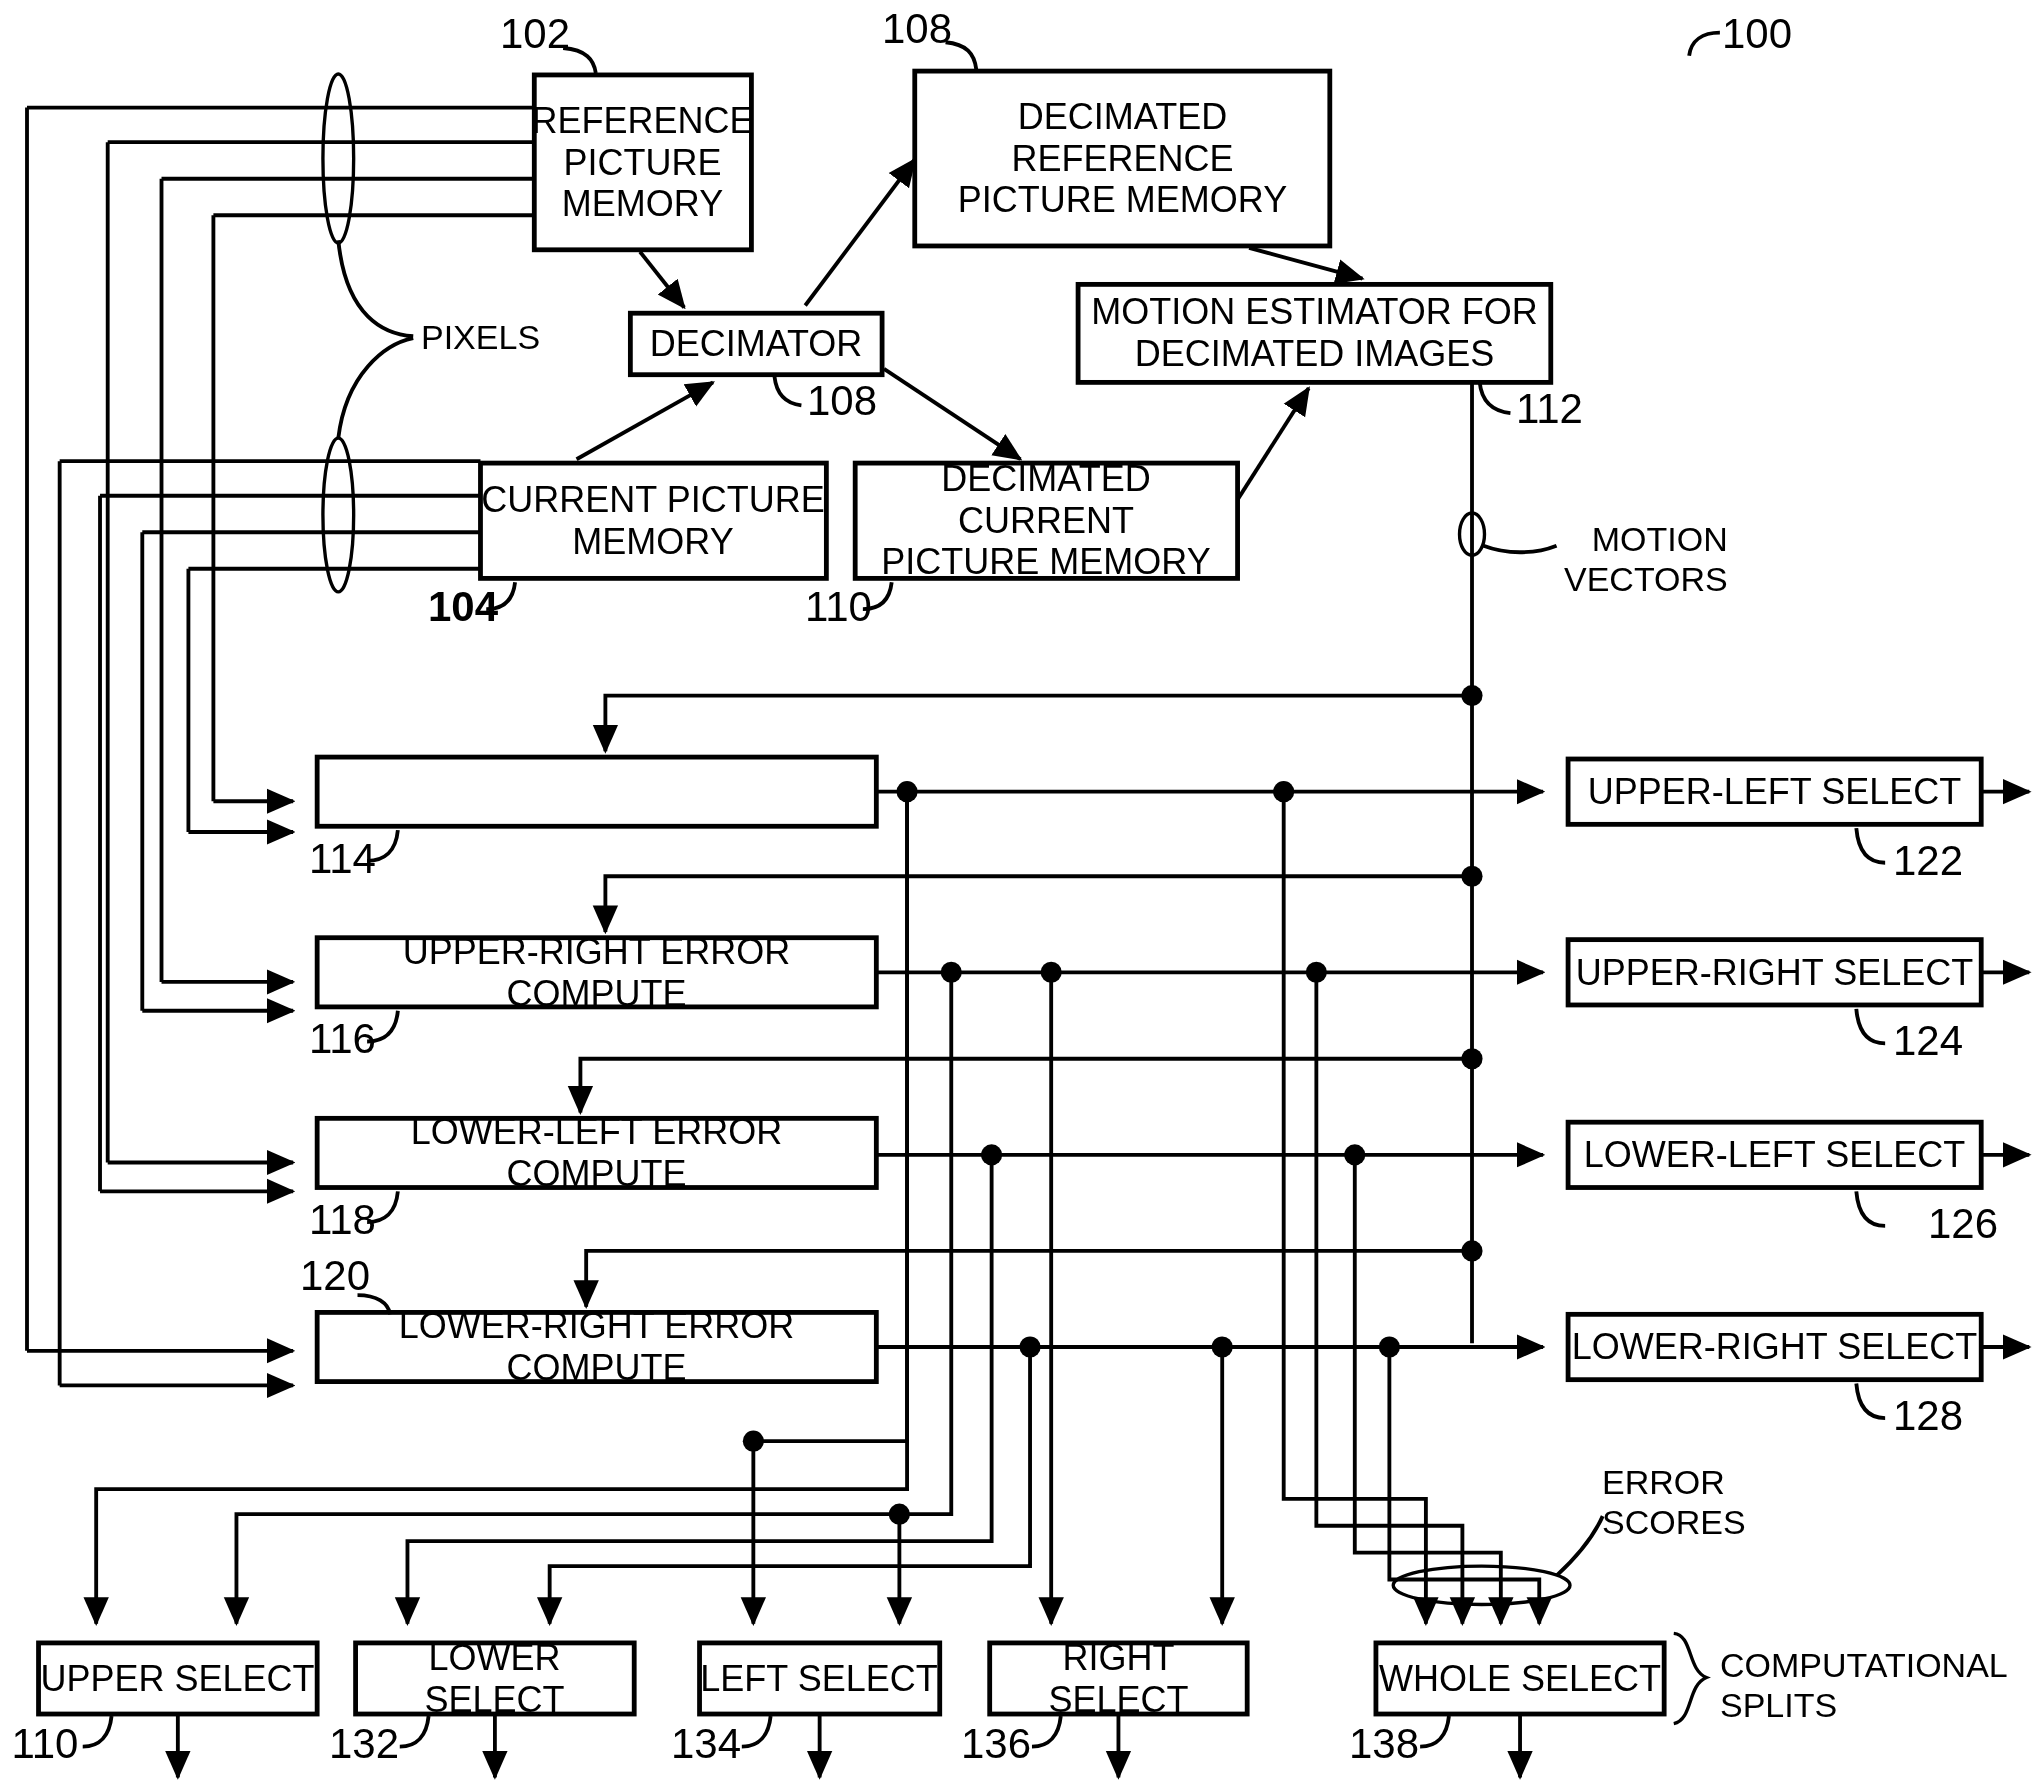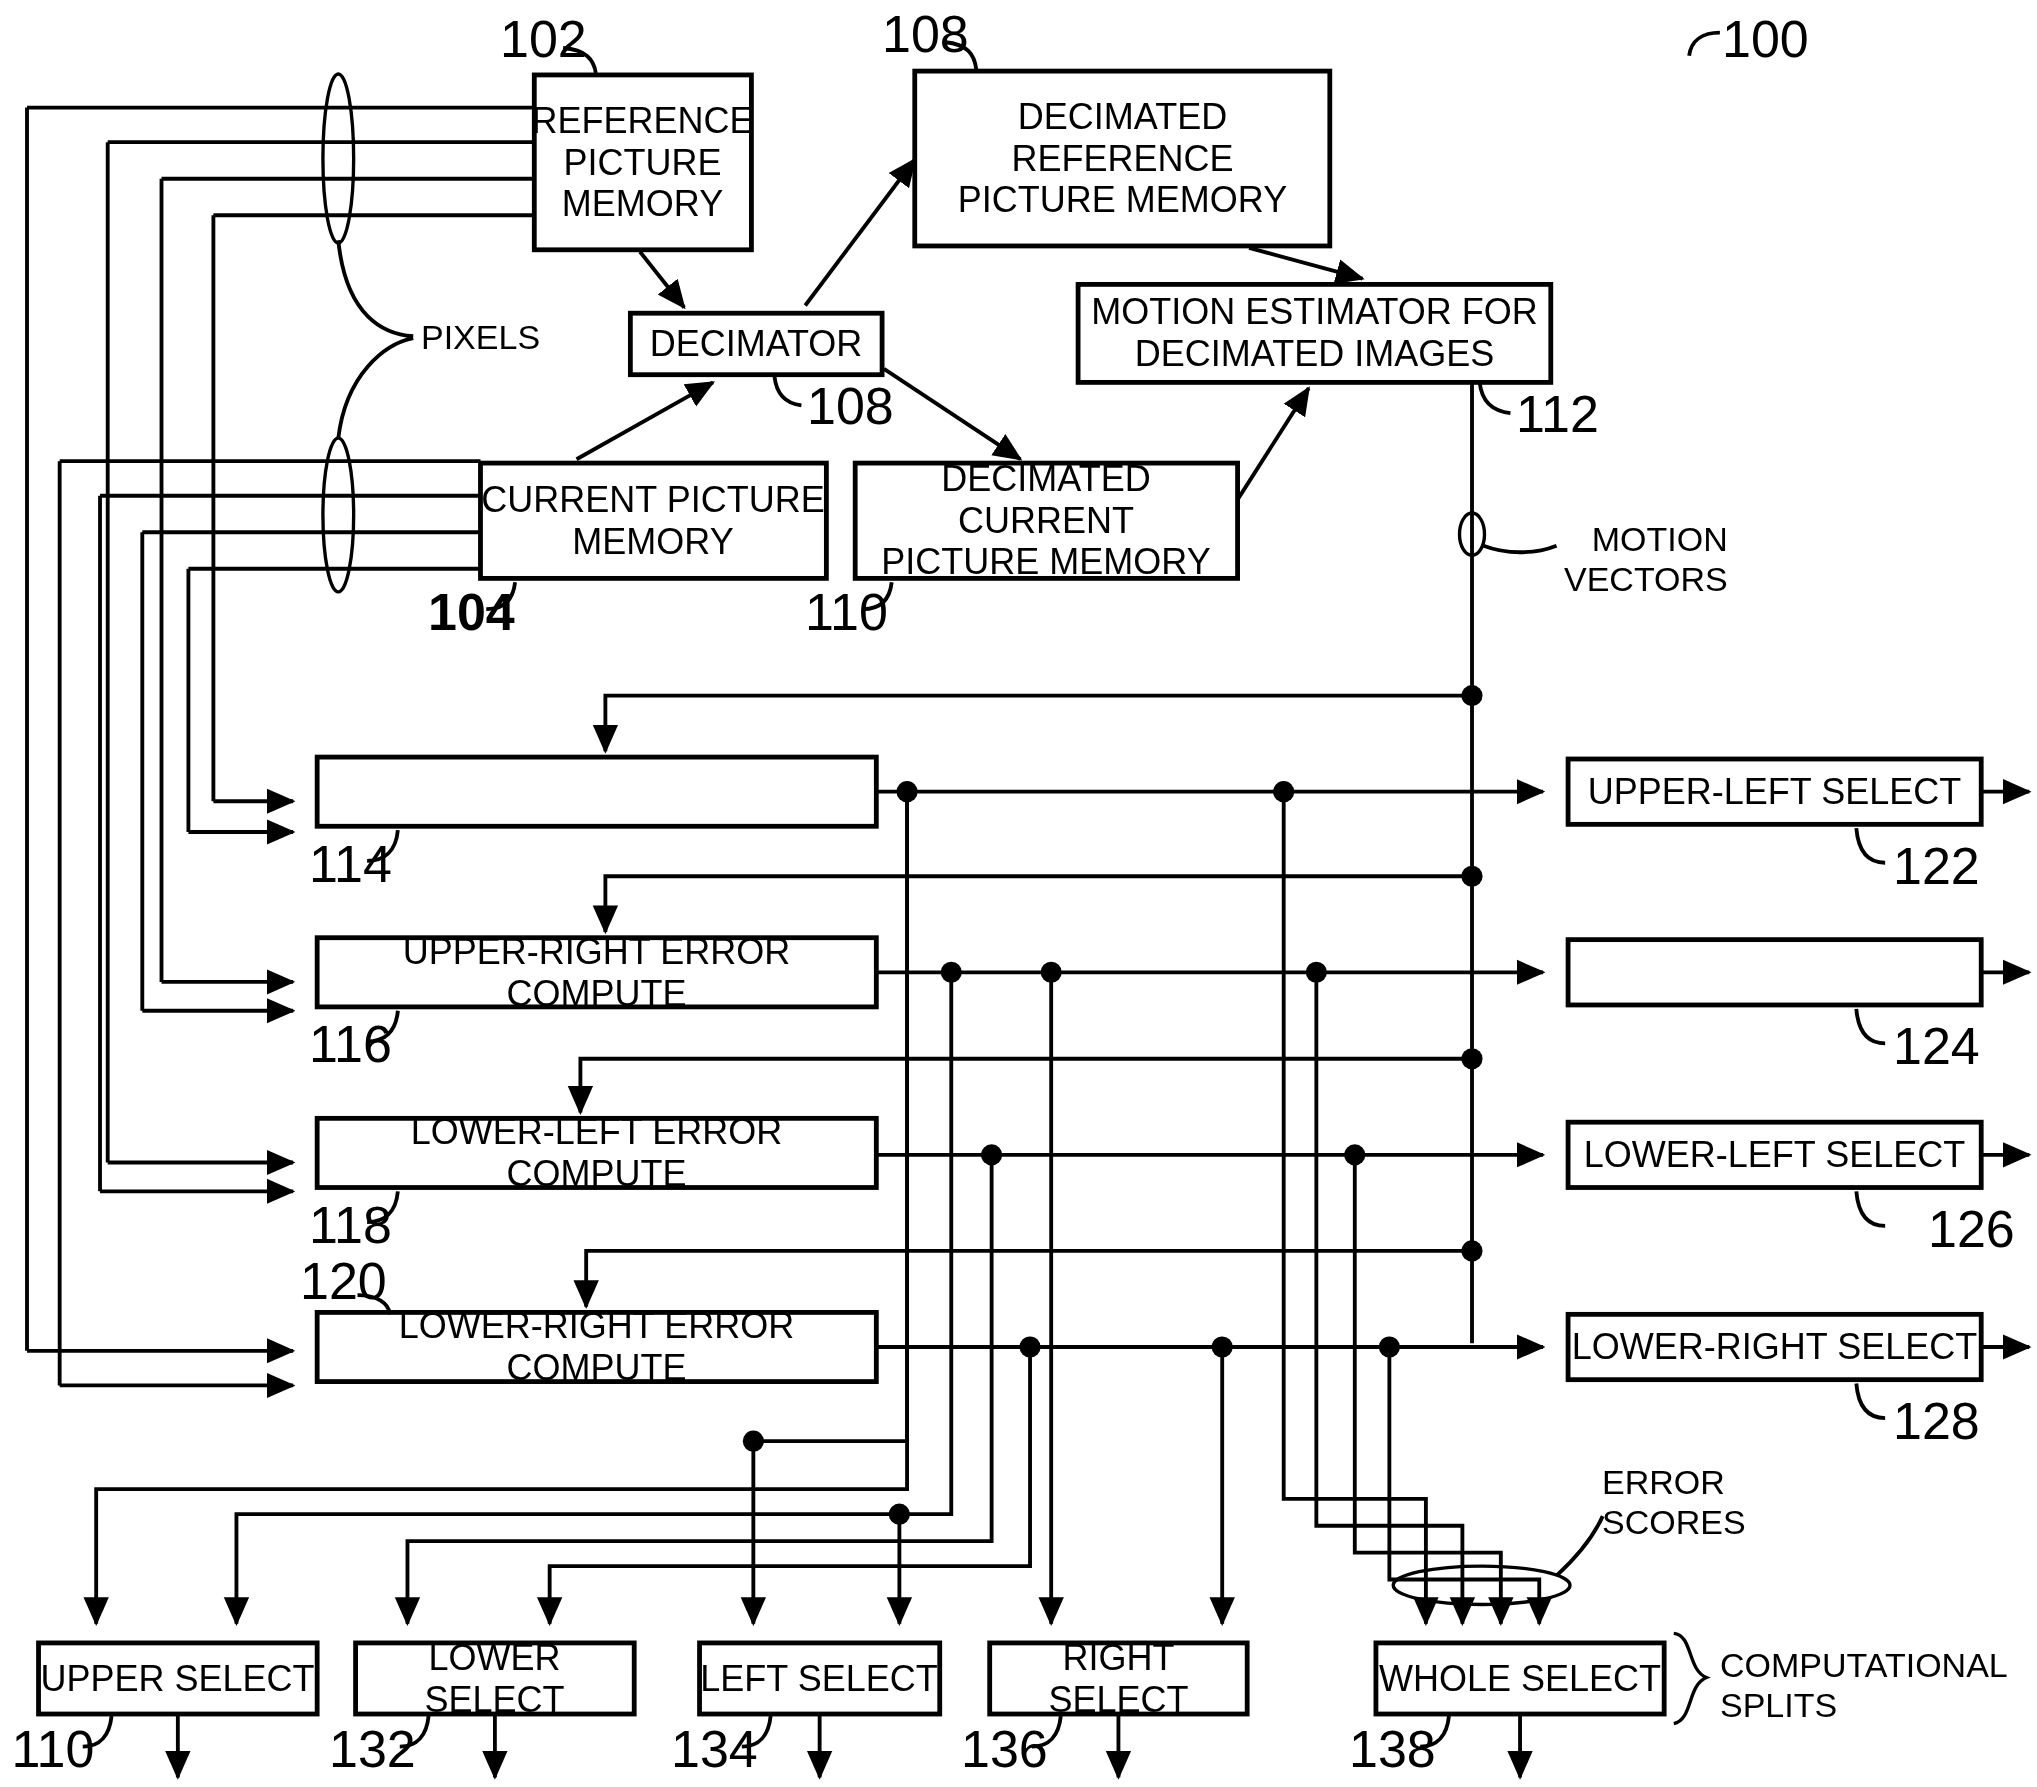--- a/index.html
+++ b/index.html
@@ -57,21 +57,21 @@
     font-size: 36px;
     line-height: 1.16;
     letter-spacing: 0px;
     white-space: pre-line;
     pointer-events: none;
   }
   .reftext {
     position: absolute;
     color: #000000;
     font-family: "Liberation Sans", sans-serif;
-    font-size: 52px;
+    font-size: 42px;
     line-height: 1;
     white-space: nowrap;
   }
   .annot {
     position: absolute;
     color: #000000;
     font-family: "Liberation Sans", sans-serif;
     font-size: 34px;
     line-height: 1.18;
     white-space: pre-line;
@@ -260,20 +260,21 @@
   <div class="boxlabel" style="left:480px; top:463px; width:346px; height:115px;">CURRENT PICTURE
 MEMORY</div>
   <div class="boxlabel" style="left:855px; top:463px; width:382px; height:115px;">DECIMATED CURRENT
 PICTURE MEMORY</div>
 
   <div class="boxlabel" style="left:317px; top:938px; width:559px; height:69px;">UPPER-RIGHT ERROR COMPUTE</div>
   <div class="boxlabel" style="left:317px; top:1118px; width:559px; height:69px;">LOWER-LEFT ERROR COMPUTE</div>
   <div class="boxlabel" style="left:317px; top:1312px; width:559px; height:69px;">LOWER-RIGHT ERROR COMPUTE</div>
 
   <div class="boxlabel" style="left:1568px; top:759px; width:413px; height:65px;">UPPER-LEFT SELECT</div>
+  <div class="boxlabel" style="left:1568px; top:940px; width:413px; height:65px;">UPPER-RIGHT SELECT</div>
   <div class="boxlabel" style="left:1568px; top:1122px; width:413px; height:65px;">LOWER-LEFT SELECT</div>
   <div class="boxlabel" style="left:1568px; top:1314px; width:413px; height:65px;">LOWER-RIGHT SELECT</div>
 
   <div class="boxlabel" style="left:38px; top:1643px; width:279px; height:71px;">UPPER SELECT</div>
   <div class="boxlabel" style="left:355px; top:1643px; width:279px; height:71px;">LOWER SELECT</div>
   <div class="boxlabel" style="left:699px; top:1643px; width:240px; height:71px;">LEFT SELECT</div>
   <div class="boxlabel" style="left:990px; top:1643px; width:257px; height:71px;">RIGHT SELECT</div>
   <div class="boxlabel" style="left:1376px; top:1643px; width:288px; height:71px;">WHOLE SELECT</div>
 
   <div class="reftext" style="left:1722px; top:13.4px;">100</div>

